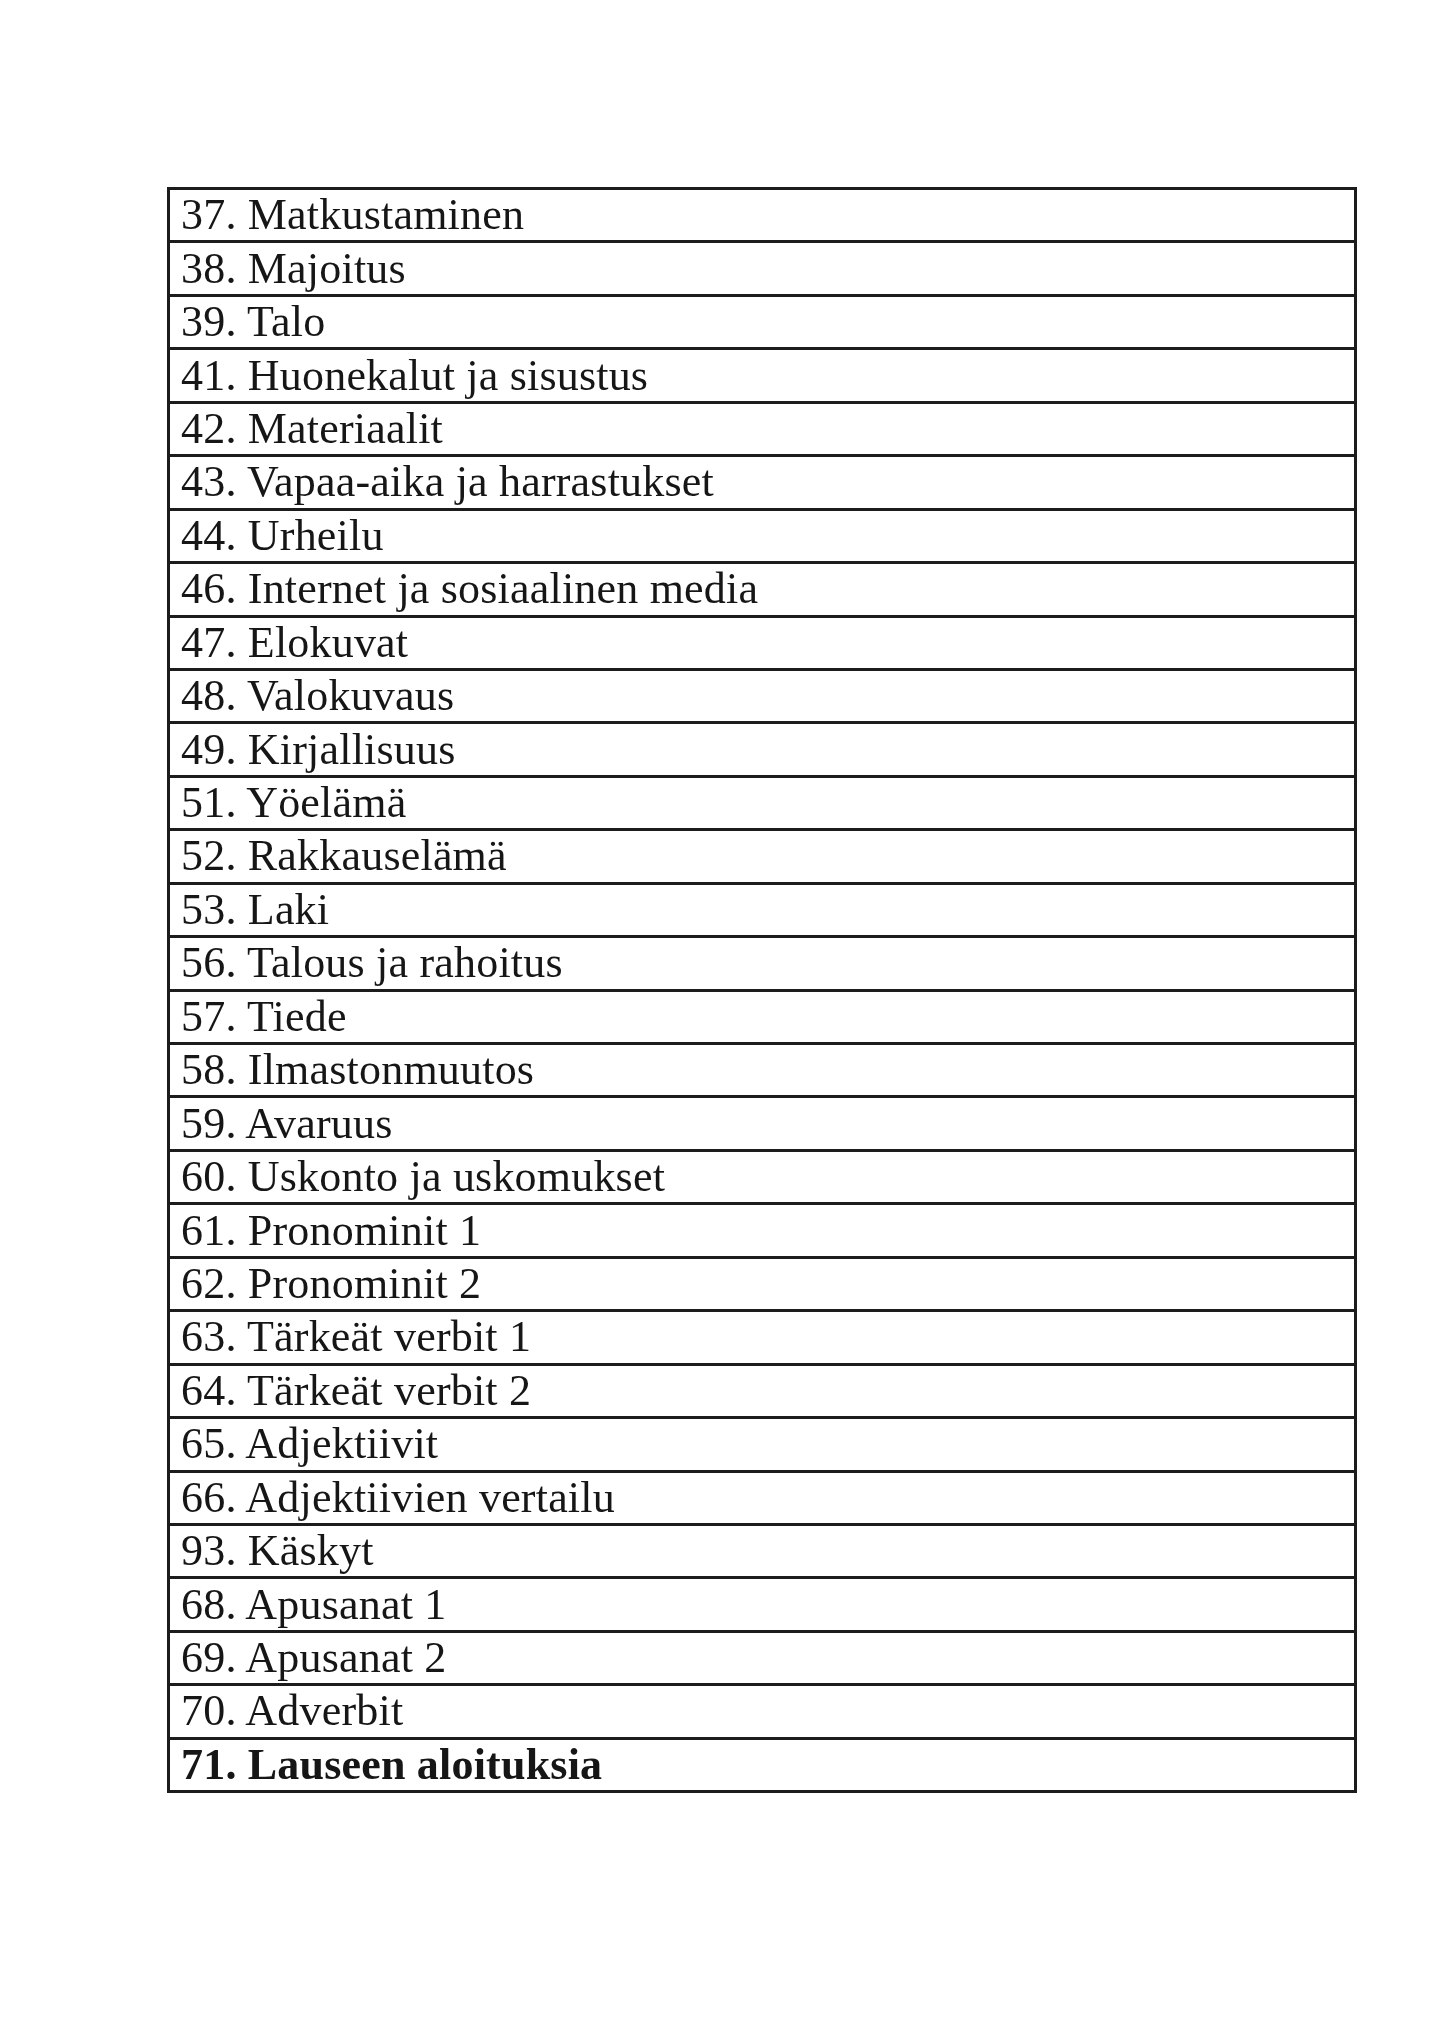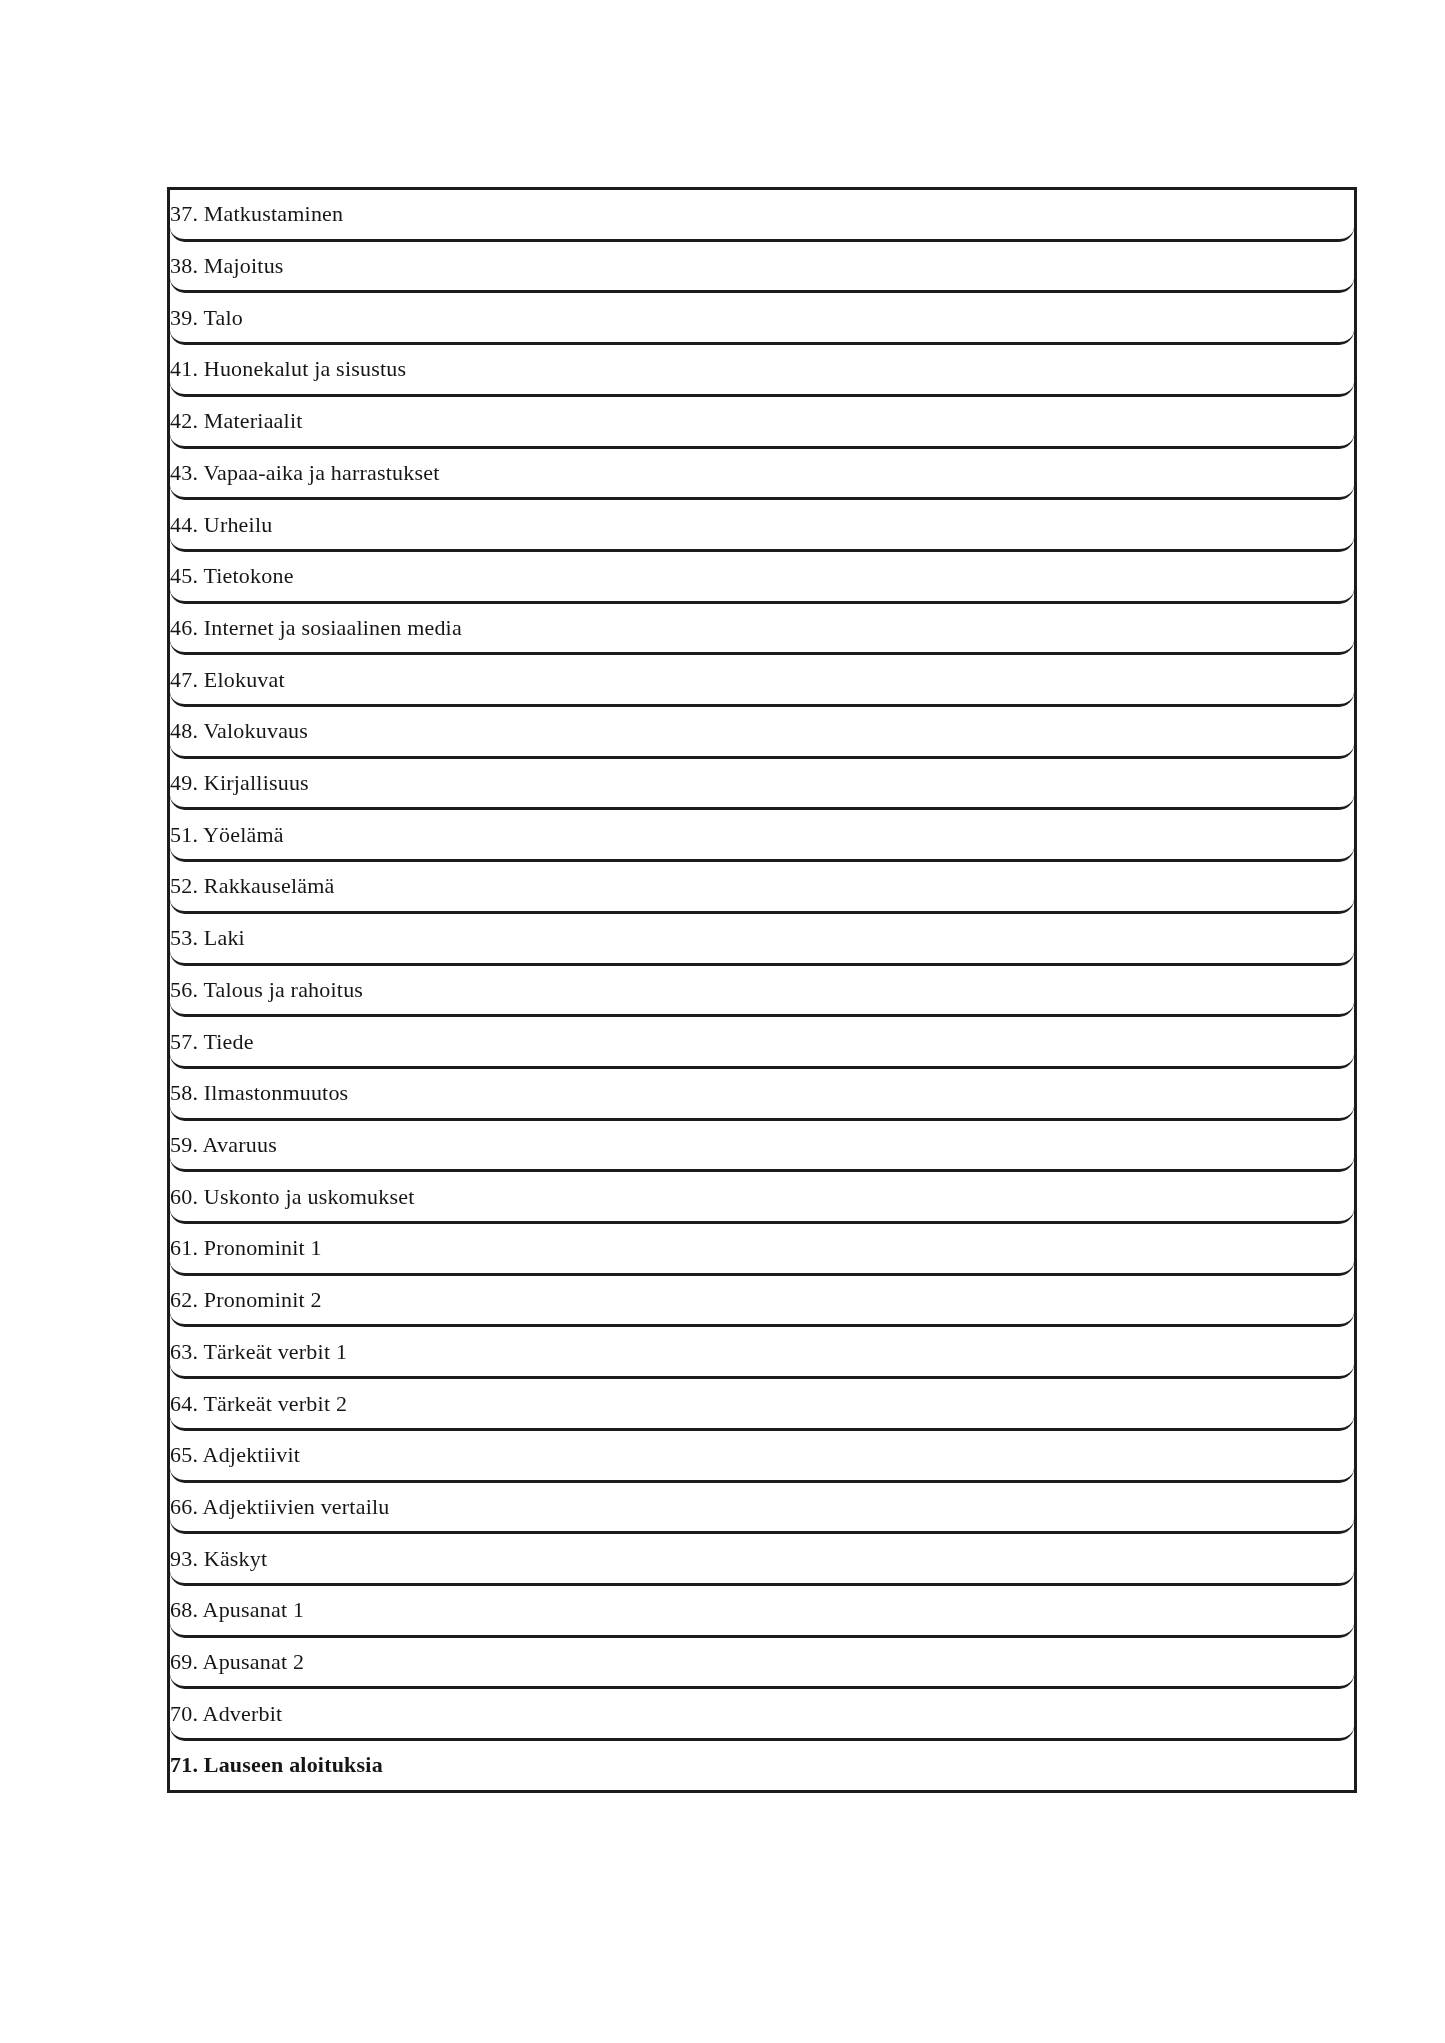--- a/index.html
+++ b/index.html
@@ -27,45 +27,44 @@
     display: flex;
     flex-direction: column;
     background: #ffffff;
   }
   .toc-row {
     flex: 1 1 0;
     box-sizing: border-box;
     border-bottom: 3px solid #1c1c1c;
     display: flex;
     align-items: center;
-    font-size: 22px;
+    padding-left: 11px;
+    font-size: 44px;
     line-height: 1;
     letter-spacing: 0.2px;
     white-space: nowrap;
     overflow: hidden;
-    border-radius: 15px;
   }
   .toc-row:last-child {
     border-bottom: none;
     font-weight: bold;
   }
 </style>
 </head>
 <body>
 
 <div class="page">
   <div class="toc-table" id="toc-table">
       <div class="toc-row">37. Matkustaminen</div>
       <div class="toc-row">38. Majoitus</div>
       <div class="toc-row">39. Talo</div>
       <div class="toc-row">41. Huonekalut ja sisustus</div>
       <div class="toc-row">42. Materiaalit</div>
       <div class="toc-row">43. Vapaa-aika ja harrastukset</div>
       <div class="toc-row">44. Urheilu</div>
-      <div class="toc-row">45. Tietokone</div>
       <div class="toc-row">46. Internet ja sosiaalinen media</div>
       <div class="toc-row">47. Elokuvat</div>
       <div class="toc-row">48. Valokuvaus</div>
       <div class="toc-row">49. Kirjallisuus</div>
       <div class="toc-row">51. Yöelämä</div>
       <div class="toc-row">52. Rakkauselämä</div>
       <div class="toc-row">53. Laki</div>
       <div class="toc-row">56. Talous ja rahoitus</div>
       <div class="toc-row">57. Tiede</div>
       <div class="toc-row">58. Ilmastonmuutos</div>

